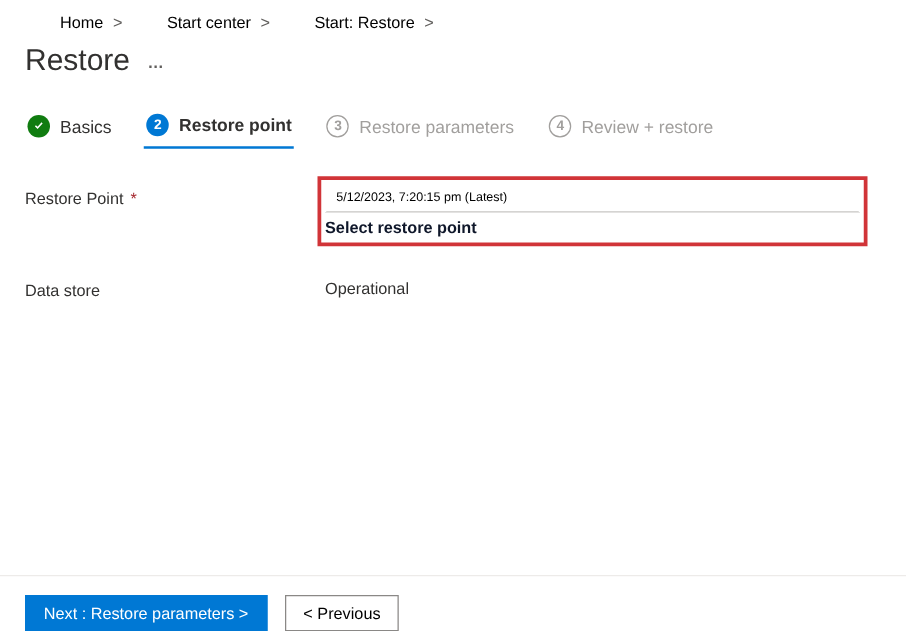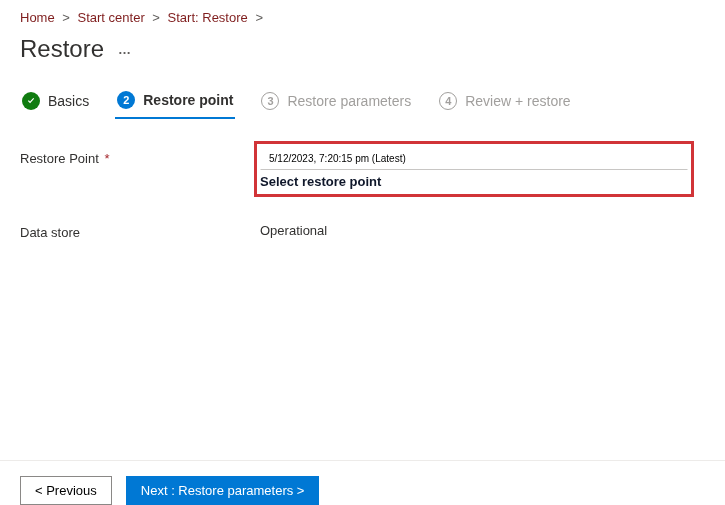--- a/index.html
+++ b/index.html
@@ -9,21 +9,21 @@
       color: #323130;
       background: #fff;
       width: 725px;
       height: 505px;
       position: relative;
     }
     .breadcrumb {
       padding: 10px 20px 6px 20px;
       font-size: 13px;
     }
-    .breadcrumb a { color: #7f1d1d; text-decoration: none; cursor: pointer; }
+    .breadcrumb a { color: #000000; text-decoration: none; cursor: pointer; margin-left: 28px; }
     .breadcrumb .sep { color: #605e5c; margin: 0 4px; }
     .title-row {
       padding: 4px 20px 16px 20px;
       display: flex;
       align-items: center;
       gap: 14px;
     }
     .title-row h1 { font-size: 24px; font-weight: 400; }
     .title-more { color: #605e5c; font-weight: bold; letter-spacing: 2px; cursor: pointer; }
 
@@ -204,15 +204,15 @@
 
   <div class="form-row">
     <div class="form-label">Data store</div>
     <div class="form-value static-val">Operational</div>
   </div>
 
 </div>
 
 <div class="footer-sep"></div>
 <div class="footer">
+  <button class="btn primary">Next : Restore parameters &gt;</button>
   <button class="btn">&lt; Previous</button>
-  <button class="btn primary">Next : Restore parameters &gt;</button>
 </div>
 
 </body></html>

